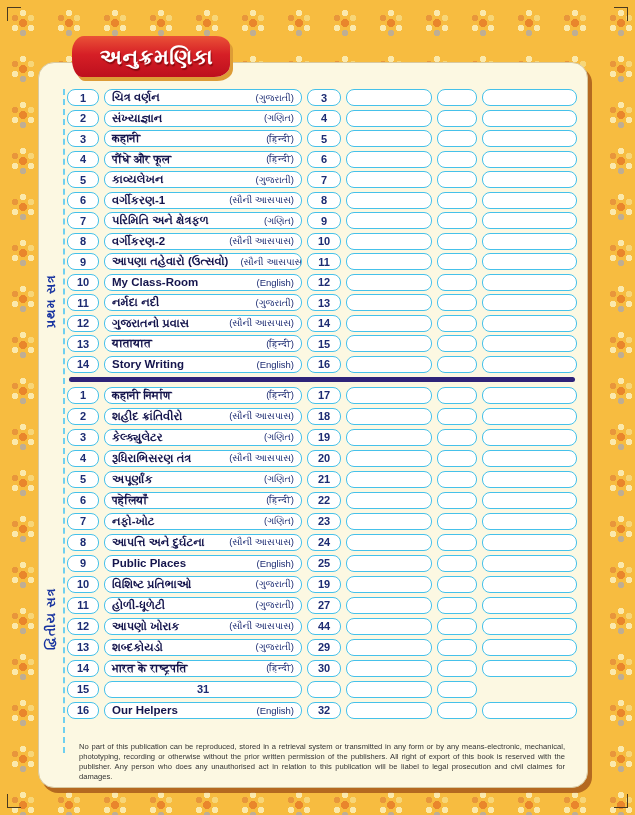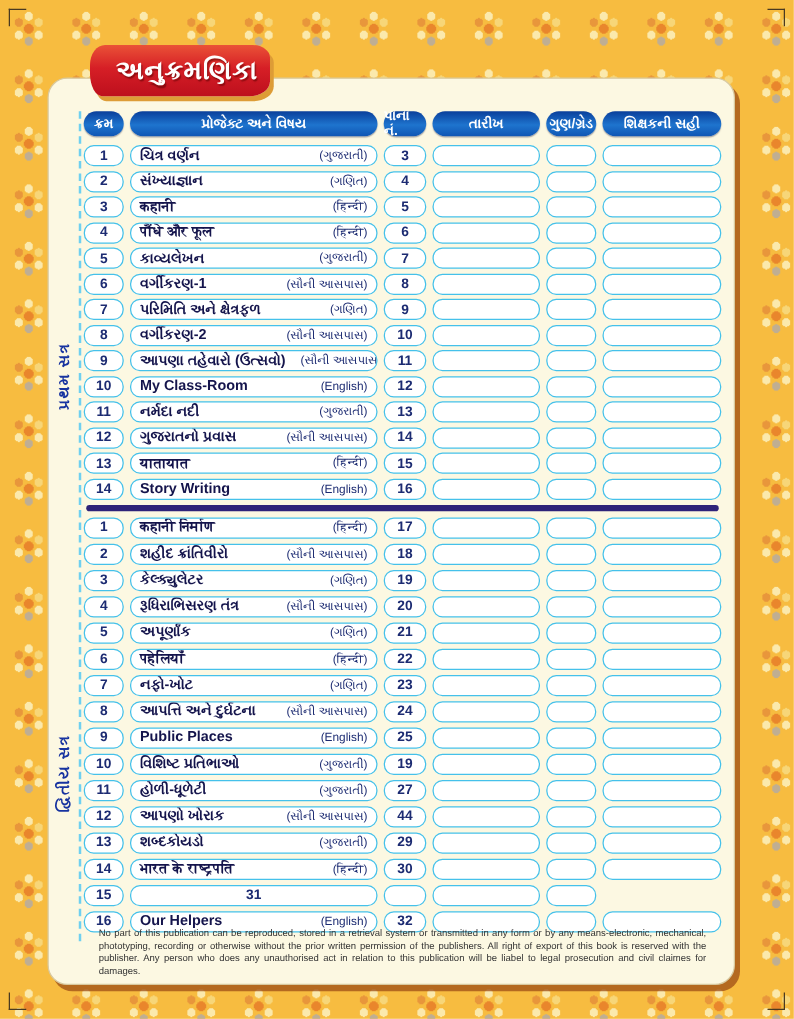--- a/index.html
+++ b/index.html
@@ -27,21 +27,21 @@
   .crop.br { right:7px; bottom:7px; border-right:1px solid #4a3a20; border-bottom:1px solid #4a3a20; }
 
   .panel {
     position:absolute; left:38px; top:62px; width:550px; height:726px;
     background:#FCF8E2;
     border:1px solid #D8C9A0;
     border-radius:16px;
     box-shadow:4px 5px 0 rgba(158,77,22,0.75);
   }
   .banner {
-    position:absolute; left:72px; top:36px; width:144px; height:41px;
+    position:absolute; left:72px; top:36px; width:158px; height:41px;
     background:linear-gradient(180deg,#EA5237 0%, #D61F26 45%, #BD0F1D 100%);
     border-radius:12px 14px 16px 10px / 16px 10px 12px 18px;
     box-shadow:3px 4px 0 #DD9C36;
     display:flex; align-items:center; justify-content:center;
     z-index:5;
     padding-left:11px;
   }
   .banner span {
     color:#fff; font-weight:bold; font-size:21px; letter-spacing:0.5px;
     text-shadow:1px 2px 1px rgba(90,0,0,0.55);
@@ -102,28 +102,20 @@
 <div class="crop bl"></div>
 <div class="crop br"></div>
 
 <div class="panel">
   <div class="margin-rule"></div>
 
   <div class="vlabel s1">પ્રથમ સત્ર</div>
   <div class="vlabel s2">દ્વિતીય સત્ર</div>
 
   <div class="table-col">
-    <div class="grid-row hdr">
-      <div class="pill">ક્રમ</div>
-      <div class="pill">પ્રોજેક્ટ અને વિષય</div>
-      <div class="pill">પાના નં.</div>
-      <div class="pill">તારીખ</div>
-      <div class="pill">ગુણ/ગ્રેડ</div>
-      <div class="pill">શિક્ષકની સહી</div>
-    </div>
 
     <div class="sec1">
   <div class="grid-row row">
     <div class="cell">1</div>
     <div class="cell subject">
       <span class="t">ચિત્ર વર્ણન</span>
       <span class="l">(ગુજરાતી)</span>
     </div>
     <div class="cell">3</div>
     <div class="cell"></div>

